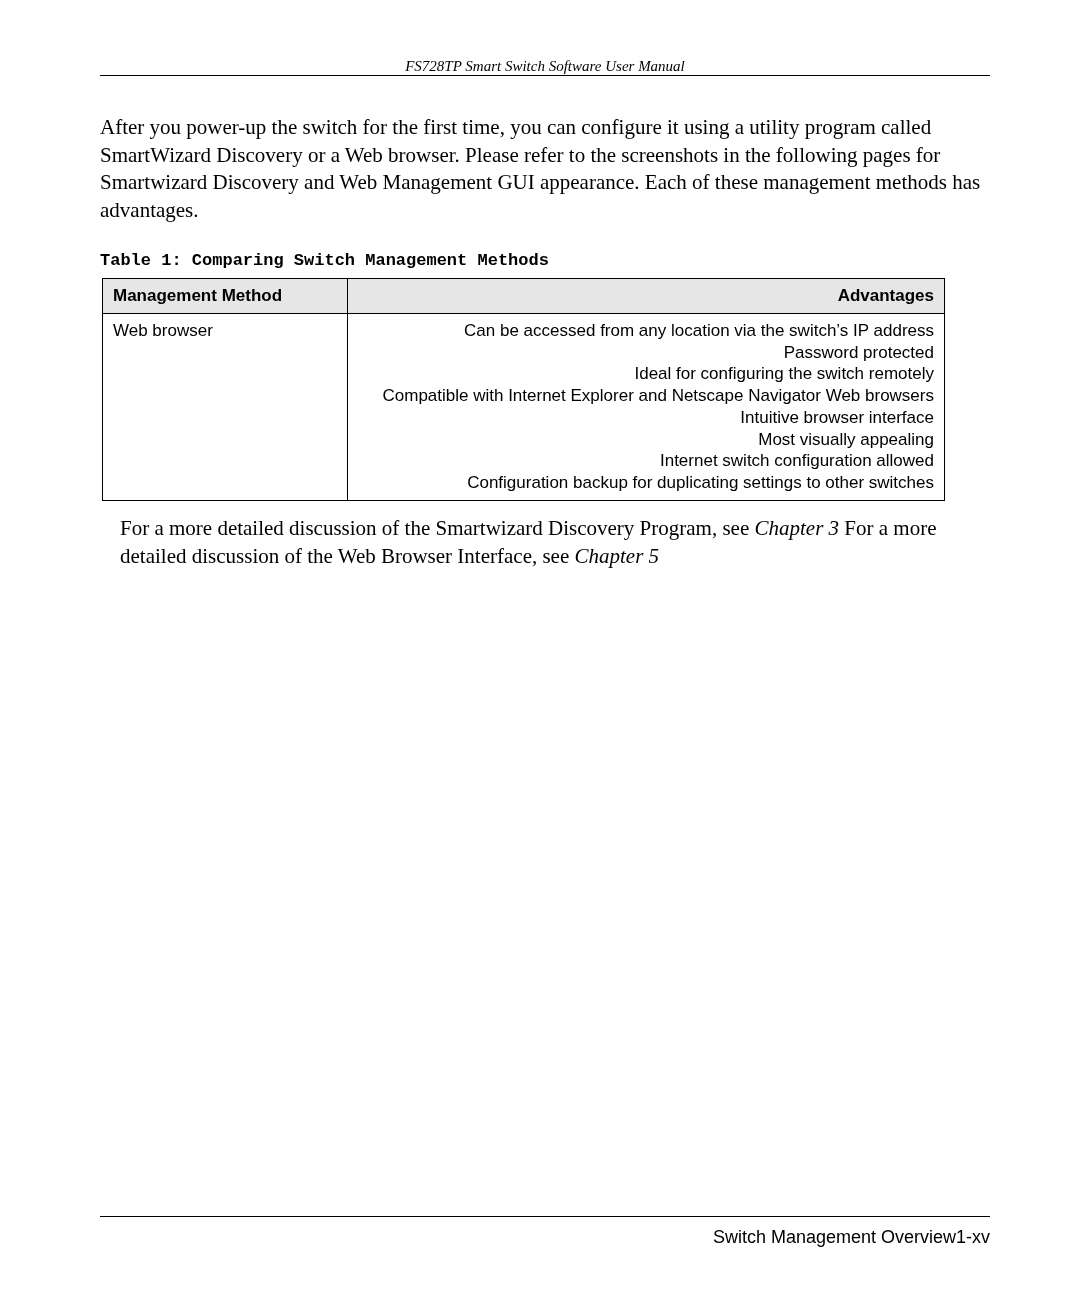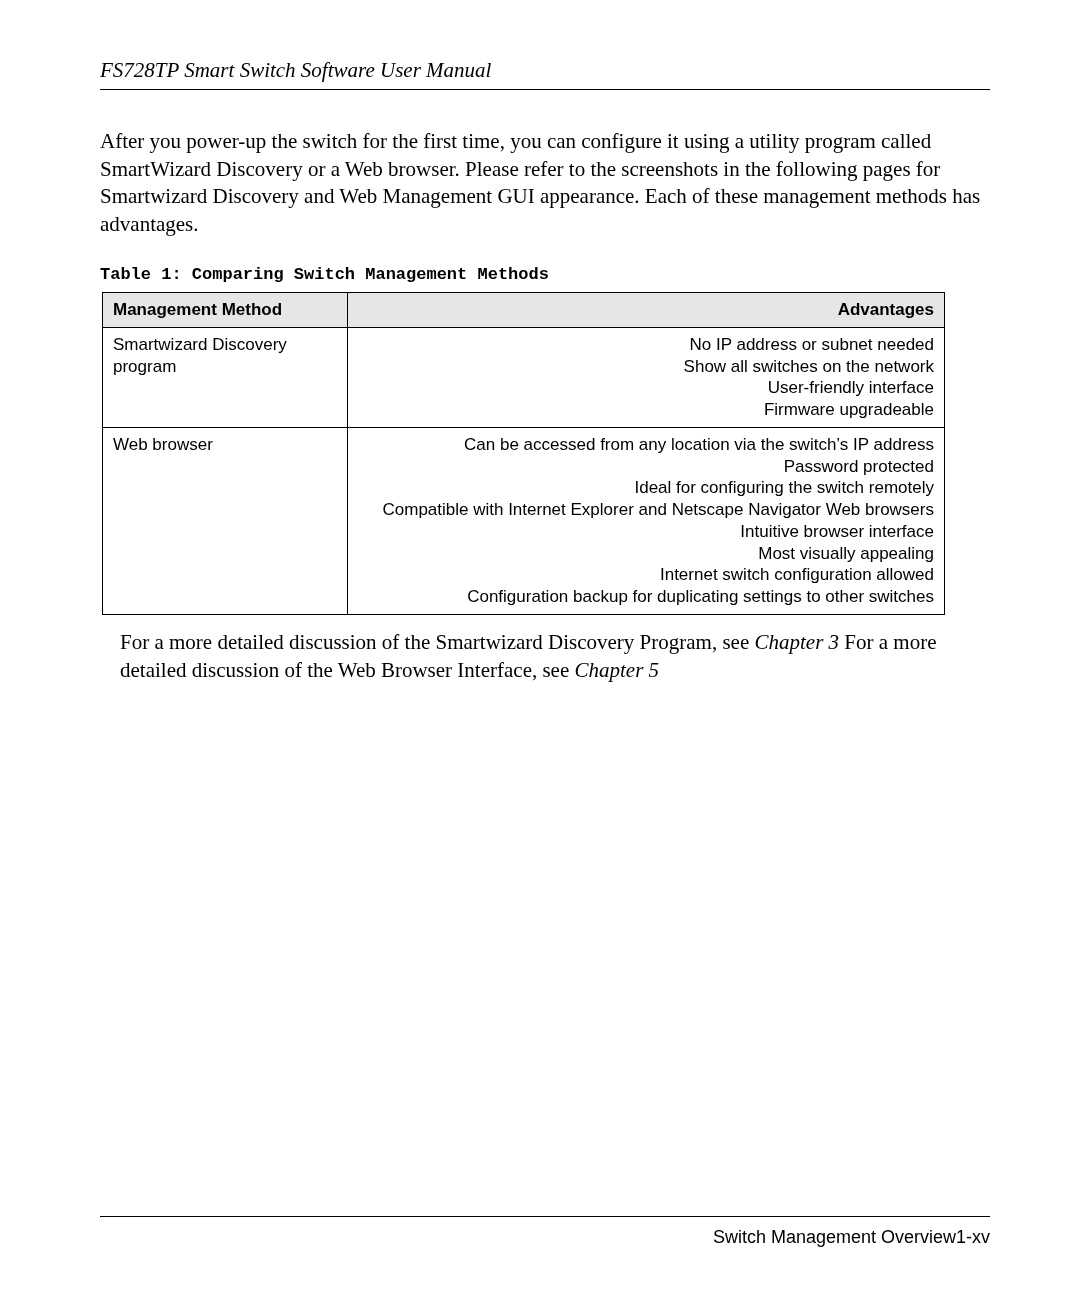--- a/index.html
+++ b/index.html
@@ -6,24 +6,24 @@
     body {
       width: 1080px;
       height: 1296px;
       background: #fff;
       font-family: "Times New Roman", Times, serif;
       padding: 58px 90px 40px 100px;
       position: relative;
       color: #000;
     }
     .header-title {
-      text-align: left;
+      text-align: center;
       font-style: italic;
-      font-size: 21px;
-      margin-bottom: 6px;
+      font-size: 15px;
+      margin-bottom: 0;
     }
     .header-rule {
       border: none;
       border-top: 1.5px solid #000;
       margin-bottom: 38px;
     }
     .intro-para {
       font-size: 21px;
       line-height: 1.32;
       margin-bottom: 26px;
@@ -116,29 +116,20 @@
       <col class="c2">
     </colgroup>
   <thead>
     <tr>
       <th>Management Method</th>
       <th>Advantages</th>
     </tr>
   </thead>
   <tbody>
     <tr>
-      <td>Smartwizard Discovery program</td>
-      <td>
-        <div>No IP address or subnet needed</div>
-        <div>Show all switches on the network</div>
-        <div>User-friendly interface</div>
-        <div>Firmware upgradeable</div>
-      </td>
-    </tr>
-    <tr>
       <td>Web browser</td>
       <td>
         <div>Can be accessed from any location via the switch’s IP address</div>
         <div>Password protected</div>
         <div>Ideal for configuring the switch remotely</div>
         <div>Compatible with Internet Explorer and Netscape Navigator Web browsers</div>
         <div>Intuitive browser interface</div>
         <div>Most visually appealing</div>
         <div>Internet switch configuration allowed</div>
         <div>Configuration backup for duplicating settings to other switches</div>

